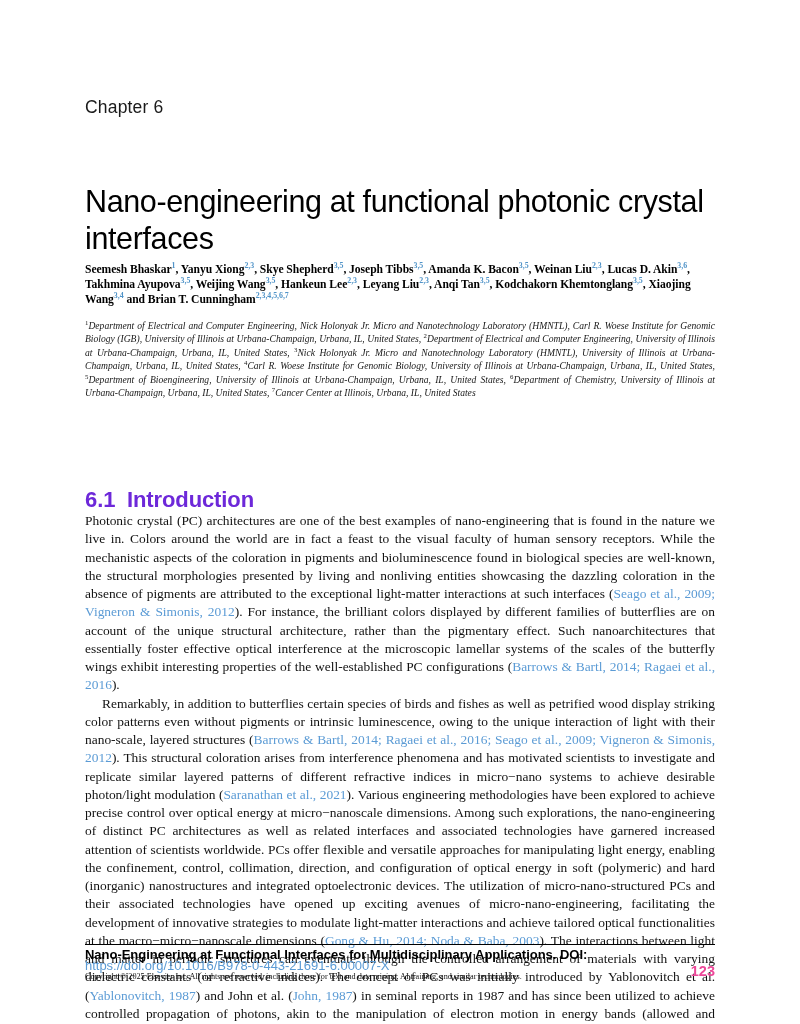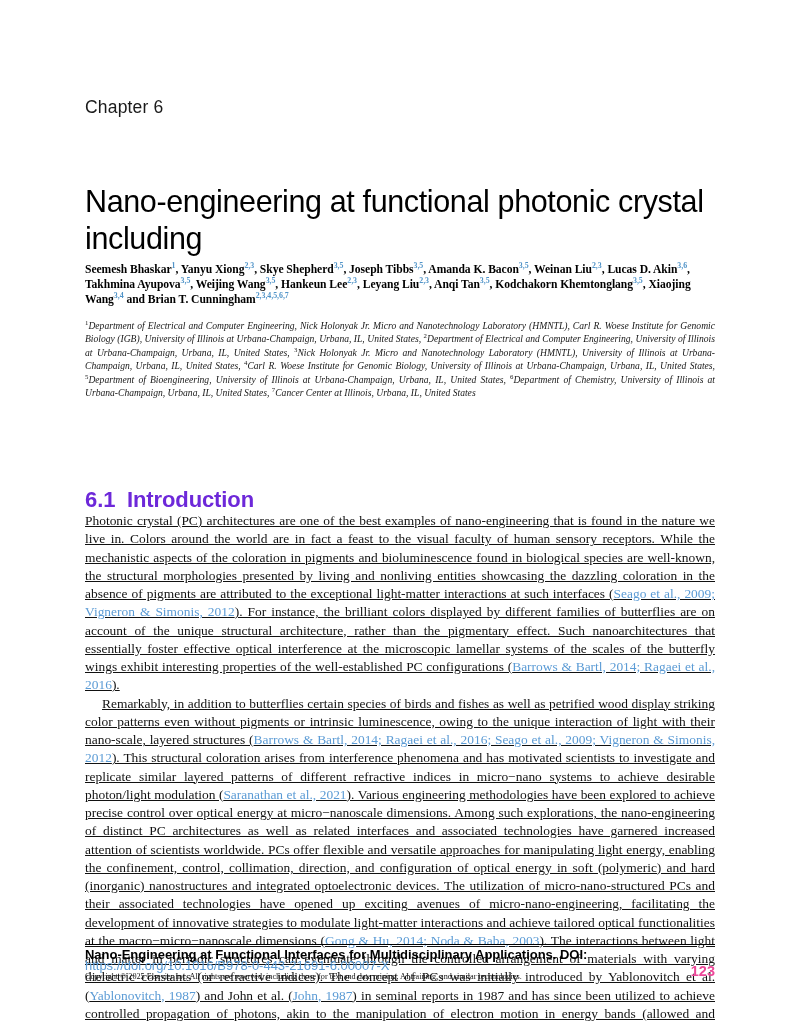--- a/index.html
+++ b/index.html
@@ -120,21 +120,20 @@
     width: 630px;
     font-family: "Liberation Serif", serif;
     font-size: 13.45px;
     line-height: 18.25px;
     color: #111111;
     text-align: justify;
     text-justify: inter-word;
   }
   .body-text p {
     margin: 0;
-    text-decoration: underline;
   }
   .body-text p.indent {
     text-indent: 17px;
   }
   .cite {
     color: #5b9bd5;
     text-decoration: none;
   }
 
   
@@ -182,21 +181,21 @@
   }
 </style>
 </head>
 <body>
 
 <div class="page">
   <div class="content">
 
     <div class="chapter-label">Chapter 6</div>
 
-    <h1 class="chapter-title">Nano-engineering at functional photonic crystal including</h1>
+    <h1 class="chapter-title">Nano-engineering at functional photonic crystal interfaces</h1>
 
     <div class="authors"><span>Seemesh Bhaskar</span><sup>1</sup>, <span>Yanyu Xiong</span><sup>2,3</sup>, <span>Skye Shepherd</span><sup>3,5</sup>, <span>Joseph Tibbs</span><sup>3,5</sup>, <span>Amanda K. Bacon</span><sup>3,5</sup>, <span>Weinan Liu</span><sup>2,3</sup>, <span>Lucas D. Akin</span><sup>3,6</sup>, <span>Takhmina Ayupova</span><sup>3,5</sup>, <span>Weijing Wang</span><sup>3,5</sup>, <span>Hankeun Lee</span><sup>2,3</sup>, <span>Leyang Liu</span><sup>2,3</sup>, <span>Anqi Tan</span><sup>3,5</sup>, <span>Kodchakorn Khemtonglang</span><sup>3,5</sup>, <span>Xiaojing Wang</span><sup>3,4</sup> and <span>Brian T. Cunningham</span><sup>2,3,4,5,6,7</sup></div>
 
     <div class="affiliations"><sup>1</sup><span>Department of Electrical and Computer Engineering, Nick Holonyak Jr. Micro and Nanotechnology Laboratory (HMNTL), Carl R. Woese Institute for Genomic Biology (IGB), University of Illinois at Urbana-Champaign, Urbana, IL, United States, </span><sup>2</sup><span>Department of Electrical and Computer Engineering, University of Illinois at Urbana-Champaign, Urbana, IL, United States, </span><sup>3</sup><span>Nick Holonyak Jr. Micro and Nanotechnology Laboratory (HMNTL), University of Illinois at Urbana-Champaign, Urbana, IL, United States, </span><sup>4</sup><span>Carl R. Woese Institute for Genomic Biology, University of Illinois at Urbana-Champaign, Urbana, IL, United States, </span><sup>5</sup><span>Department of Bioengineering, University of Illinois at Urbana-Champaign, Urbana, IL, United States, </span><sup>6</sup><span>Department of Chemistry, University of Illinois at Urbana-Champaign, Urbana, IL, United States, </span><sup>7</sup><span>Cancer Center at Illinois, Urbana, IL, United States</span></div>
 
     <div class="section-heading">
       <span class="sec-num">6.1</span><span>Introduction</span>
     </div>
 
     <div class="body-text">

